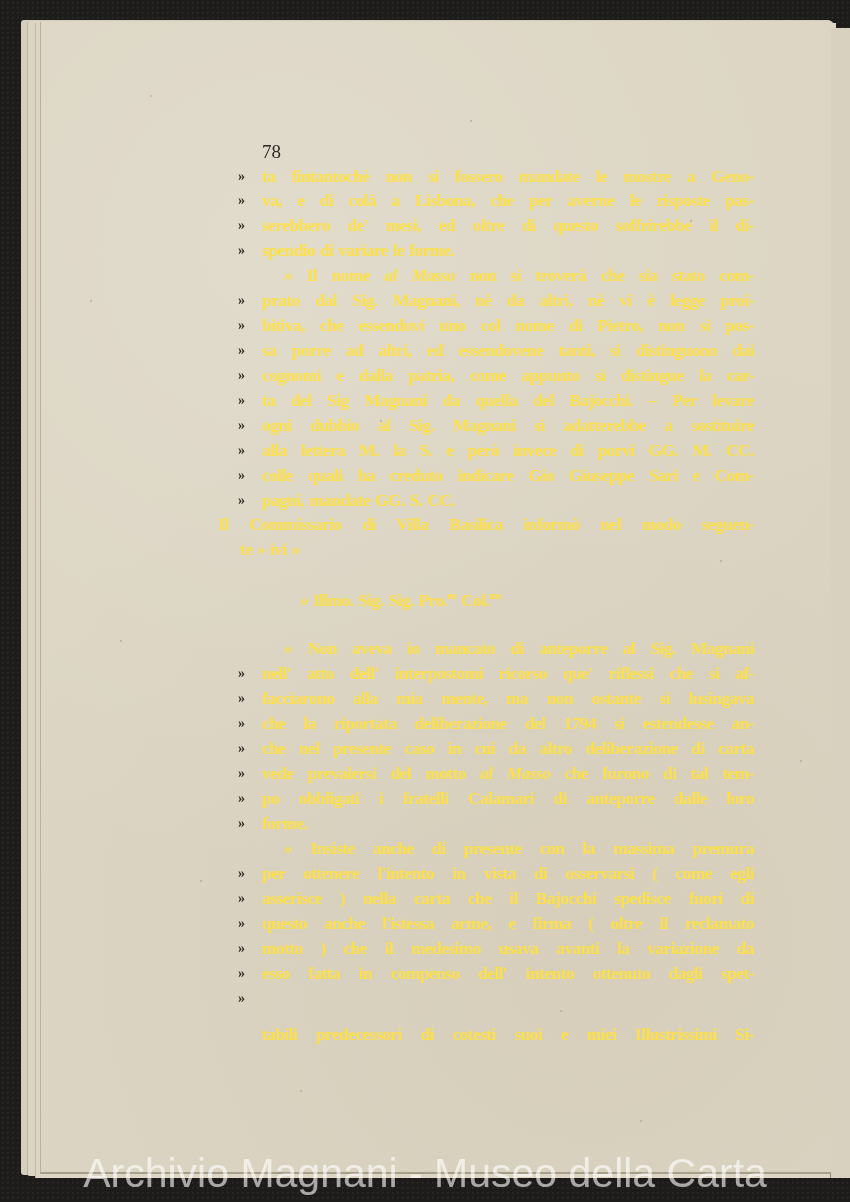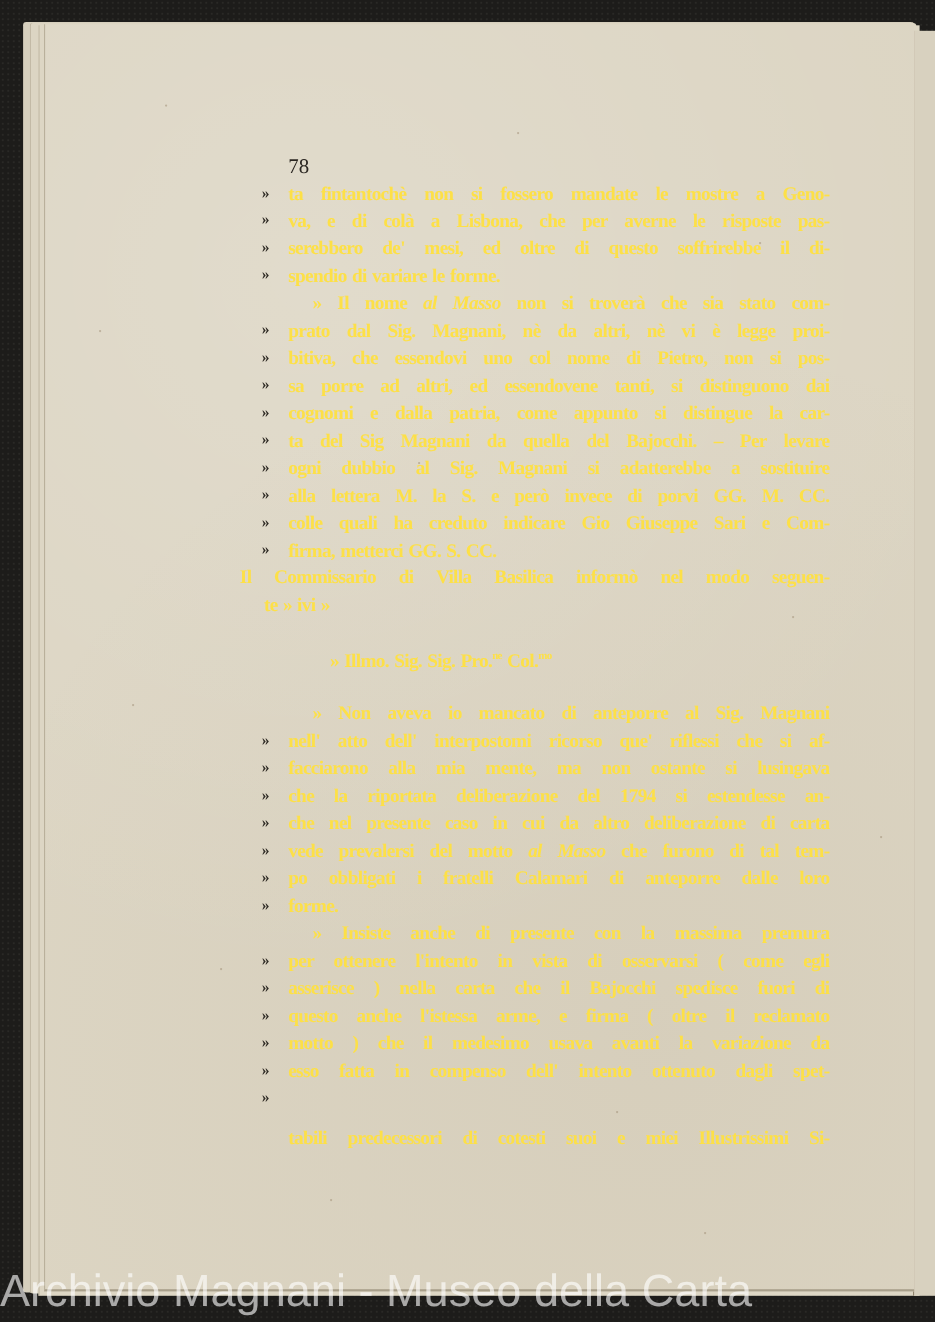--- a/index.html
+++ b/index.html
@@ -50,21 +50,21 @@
   }
   .body-line.last { text-align-last:left; }
   .qm {
     position:absolute; left:238px; width:20px; height:25px; line-height:25px;
     font-size:14px; font-weight:bold; color:#2e2a24;
     font-family: "Liberation Serif", "DejaVu Serif", serif;
   }
   em { font-style:italic; }
   sup { font-size:10px; line-height:0; }
   .watermark {
-    position:absolute; left:0; width:850px; top:1150px; text-align:left;
+    position:absolute; left:0; width:850px; top:1150px; text-align:center;
     font-family:"Liberation Sans", "DejaVu Sans", sans-serif;
     font-size:41px; color:rgba(255,255,255,0.62); letter-spacing:0px;
   }
   .spot { position:absolute; border-radius:50%; background:#9b8a70; opacity:0.5; }
 </style>
 </head>
 <body>
 
 <div class="stack"></div>
 <div class="stack2"></div>
@@ -94,21 +94,21 @@
     <div class="body-line" style="top: 363px;">cognomi e dalla patria, come appunto si distingue la car-</div>
     <div class="qm" style="top: 388px;">»</div>
     <div class="body-line" style="top: 388px;">ta del Sig Magnani da quella del Bajocchi. – Per levare</div>
     <div class="qm" style="top: 413px;">»</div>
     <div class="body-line" style="top: 413px;">ogni dubbio al Sig. Magnani si adatterebbe a sostituire</div>
     <div class="qm" style="top: 438px;">»</div>
     <div class="body-line" style="top: 438px;">alla lettera M. la S. e però invece di porvi GG. M. CC.</div>
     <div class="qm" style="top: 463px;">»</div>
     <div class="body-line" style="top: 463px;">colle quali ha creduto indicare Gio Giuseppe Sari e Com-</div>
     <div class="qm" style="top: 488px;">»</div>
-    <div class="body-line last" style="top: 488px;">firma, metterci GG. S. CC.</div>
+    <div class="body-line last" style="top: 488px;">pagni, mandate GG. S. CC.</div>
     <div class="body-line" style="left: 218px; width: 536px; top: 512px;">Il Commissario di Villa Basilica informò nel modo seguen-</div>
     <div class="body-line last" style="left: 240px; width: 514px; top: 537px;">te » ivi »</div>
     <div class="body-line last" style="left: 300px; width: 320px; top: 588px;">» Illmo. Sig. Sig. Pro.<sup>ne</sup> Col.<sup>mo</sup></div>
     <div class="body-line" style="top: 636px; left: 284px; width: 470px;">» Non aveva io mancato di anteporre al Sig. Magnani</div>
     <div class="qm" style="top: 661px;">»</div>
     <div class="body-line" style="top: 661px;">nell' atto dell' interpostomi ricorso que' riflessi che si af-</div>
     <div class="qm" style="top: 686px;">»</div>
     <div class="body-line" style="top: 686px;">facciarono alla mia mente, ma non ostante si lusingava</div>
     <div class="qm" style="top: 711px;">»</div>
     <div class="body-line" style="top: 711px;">che la riportata deliberazione del 1794 si estendesse an-</div>

